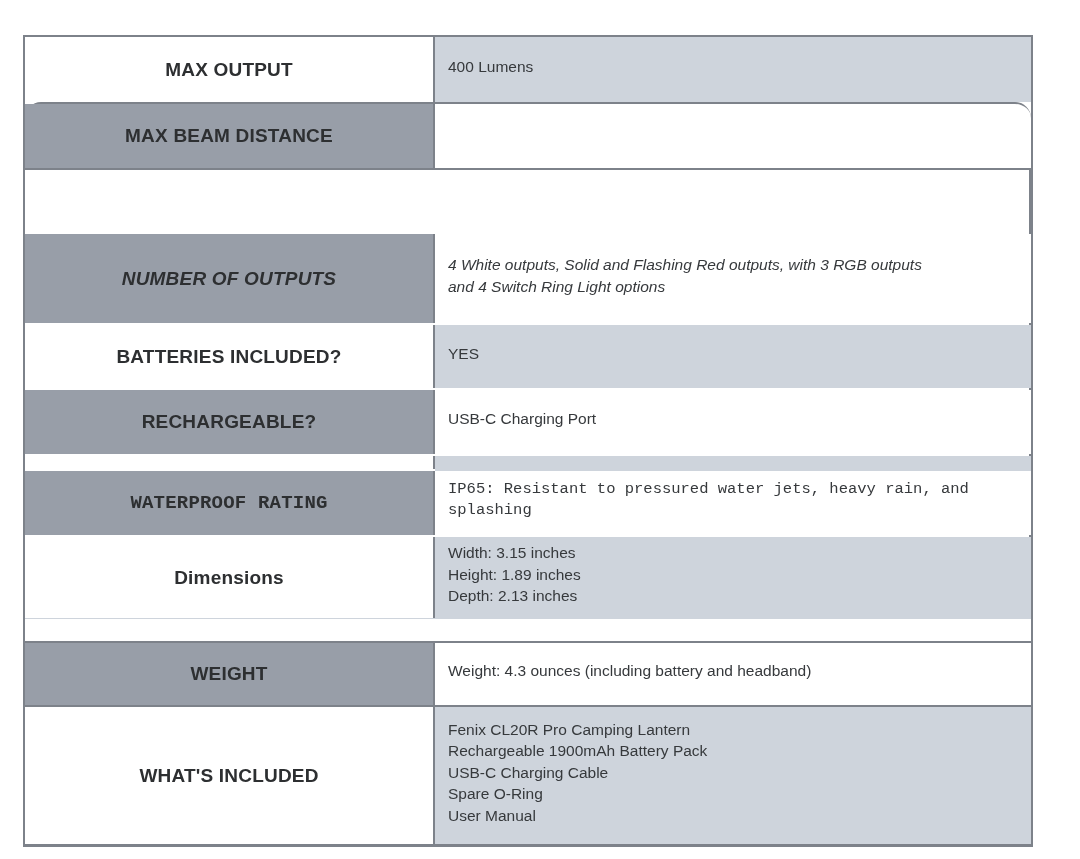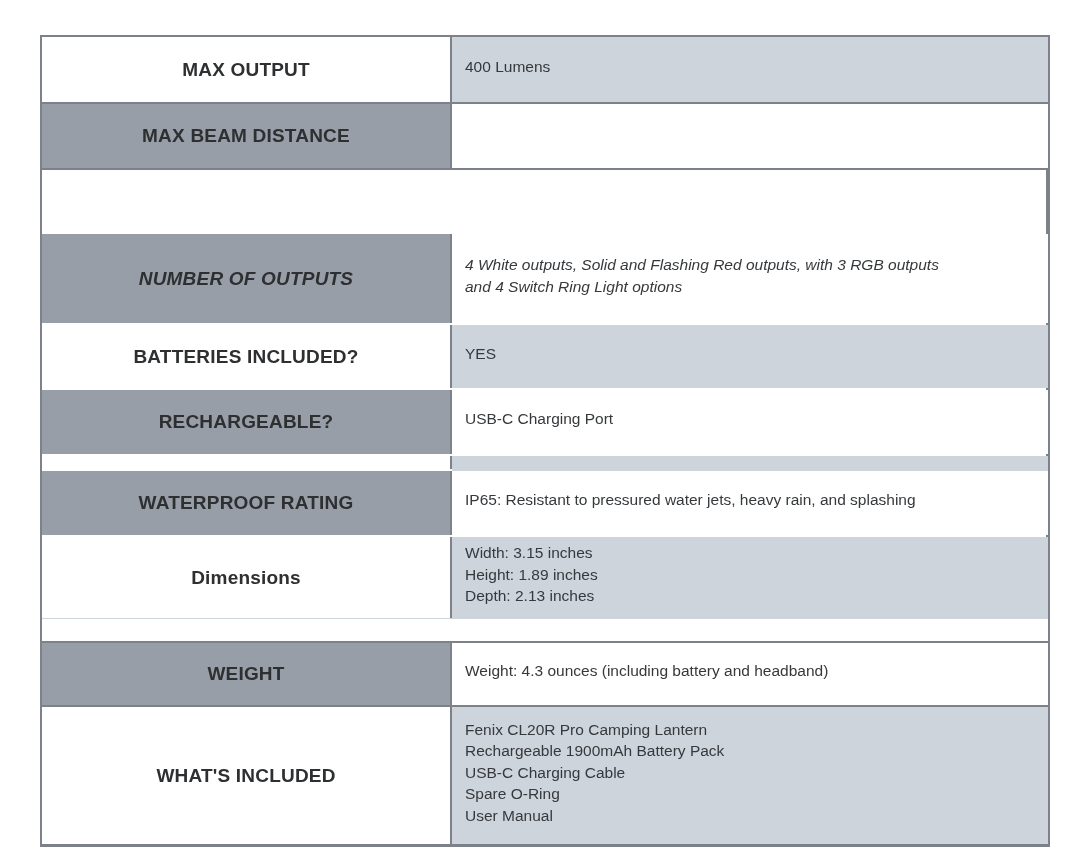--- a/index.html
+++ b/index.html
@@ -10,21 +10,21 @@
   }
   .canvas {
     position: relative;
     width: 1080px;
     height: 859px;
     background: #ffffff;
     overflow: hidden;
   }
   .spec-table {
     position: absolute;
-    left: 40px;
+    left: 23px;
     top: 35px;
     width: 1010px;
     box-sizing: border-box;
     border: 2px solid #7d828a;
     border-bottom-width: 3px;
     background: #ffffff;
   }
   .row {
     display: flex;
     box-sizing: border-box;
@@ -56,27 +56,27 @@
     line-height: 1.38;
     color: #36393c;
     background: #ffffff;
     white-space: pre-line;
   }
   .label-shaded { background: #989ea8; }
   .value-shaded { background: #ced4dc; }
 
   
   .r0  { height: 65px; }
-  .r1  { height: 66px; }
+  .r1  { height: 66px; border-radius: 16px; }
   .r2  { height: 64px; flex-direction: column; }
   .r3  { height: 91px; font-style: italic; }
   .r4  { height: 65px; }
   .r5  { height: 66px; }
   .r6  { height: 15px; }  
-  .r7  { height: 66px; }
+  .r7  { height: 66px; font-family: Liberation Mono, monospace; }
   .r8  { height: 83px; }
   .r9  { height: 64px; margin-top: 23px; }
   .r10 { height: 139px; }
 </style>
 </head>
 <body>
 
 <div class="canvas">
   <div class="spec-table">
 

